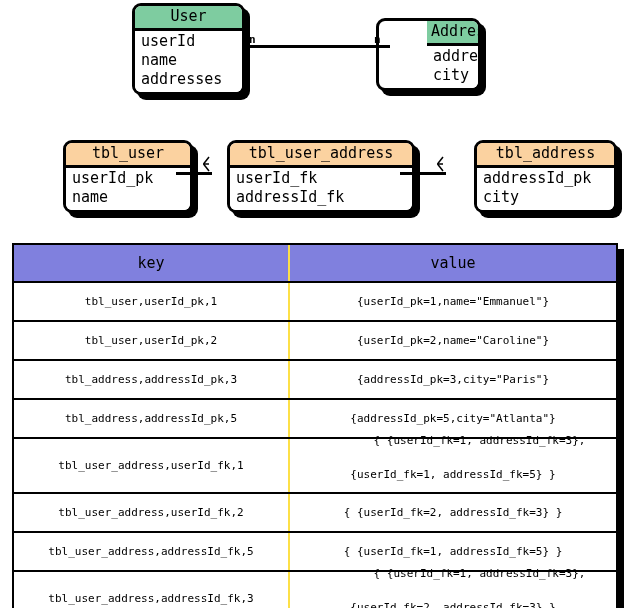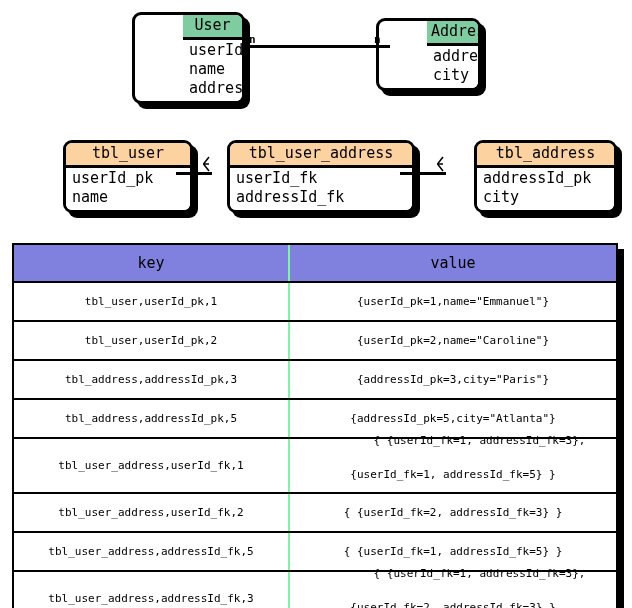--- a/index.html
+++ b/index.html
@@ -98,38 +98,38 @@
     justify-content: center;
     text-align: center;
     font-size: 11px;
     line-height: 17px;
     padding: 2px 3px;
     white-space: pre;
   }
   .kv-key {
     width: 276px;
     flex: 0 0 276px;
-    border-right: 2px solid #86efac;
+    border-right: 2px solid #fde047;
     text-align: center;
   }
   .kv-val {
     flex: 1 1 auto;
   }
   .kv-row.head .kv-cell {
     font-size: 15px;
     height: 36px;
   }
   .kv-row.r1 .kv-cell { height: 37px; }
   .kv-row.r2 .kv-cell { height: 53px; }
   .kv-val .line2 { display: block; }
 </style>
 </head>
 <body>
 
-<div class="ent" style="left:132px; top:12px; width:113px;padding-left:48px;">
+<div class="ent" style="left:132px; top:3px; width:113px;">
   <div class="ent-head green">User</div>
   <div class="ent-body">
     <div>userId</div>
     <div>name</div>
     <div>addresses</div>
   </div>
 </div>
 
 <div class="ent" style="left:376px; top:18px; width:105px;padding-left:48px;">
   <div class="ent-head green">Address</div>

